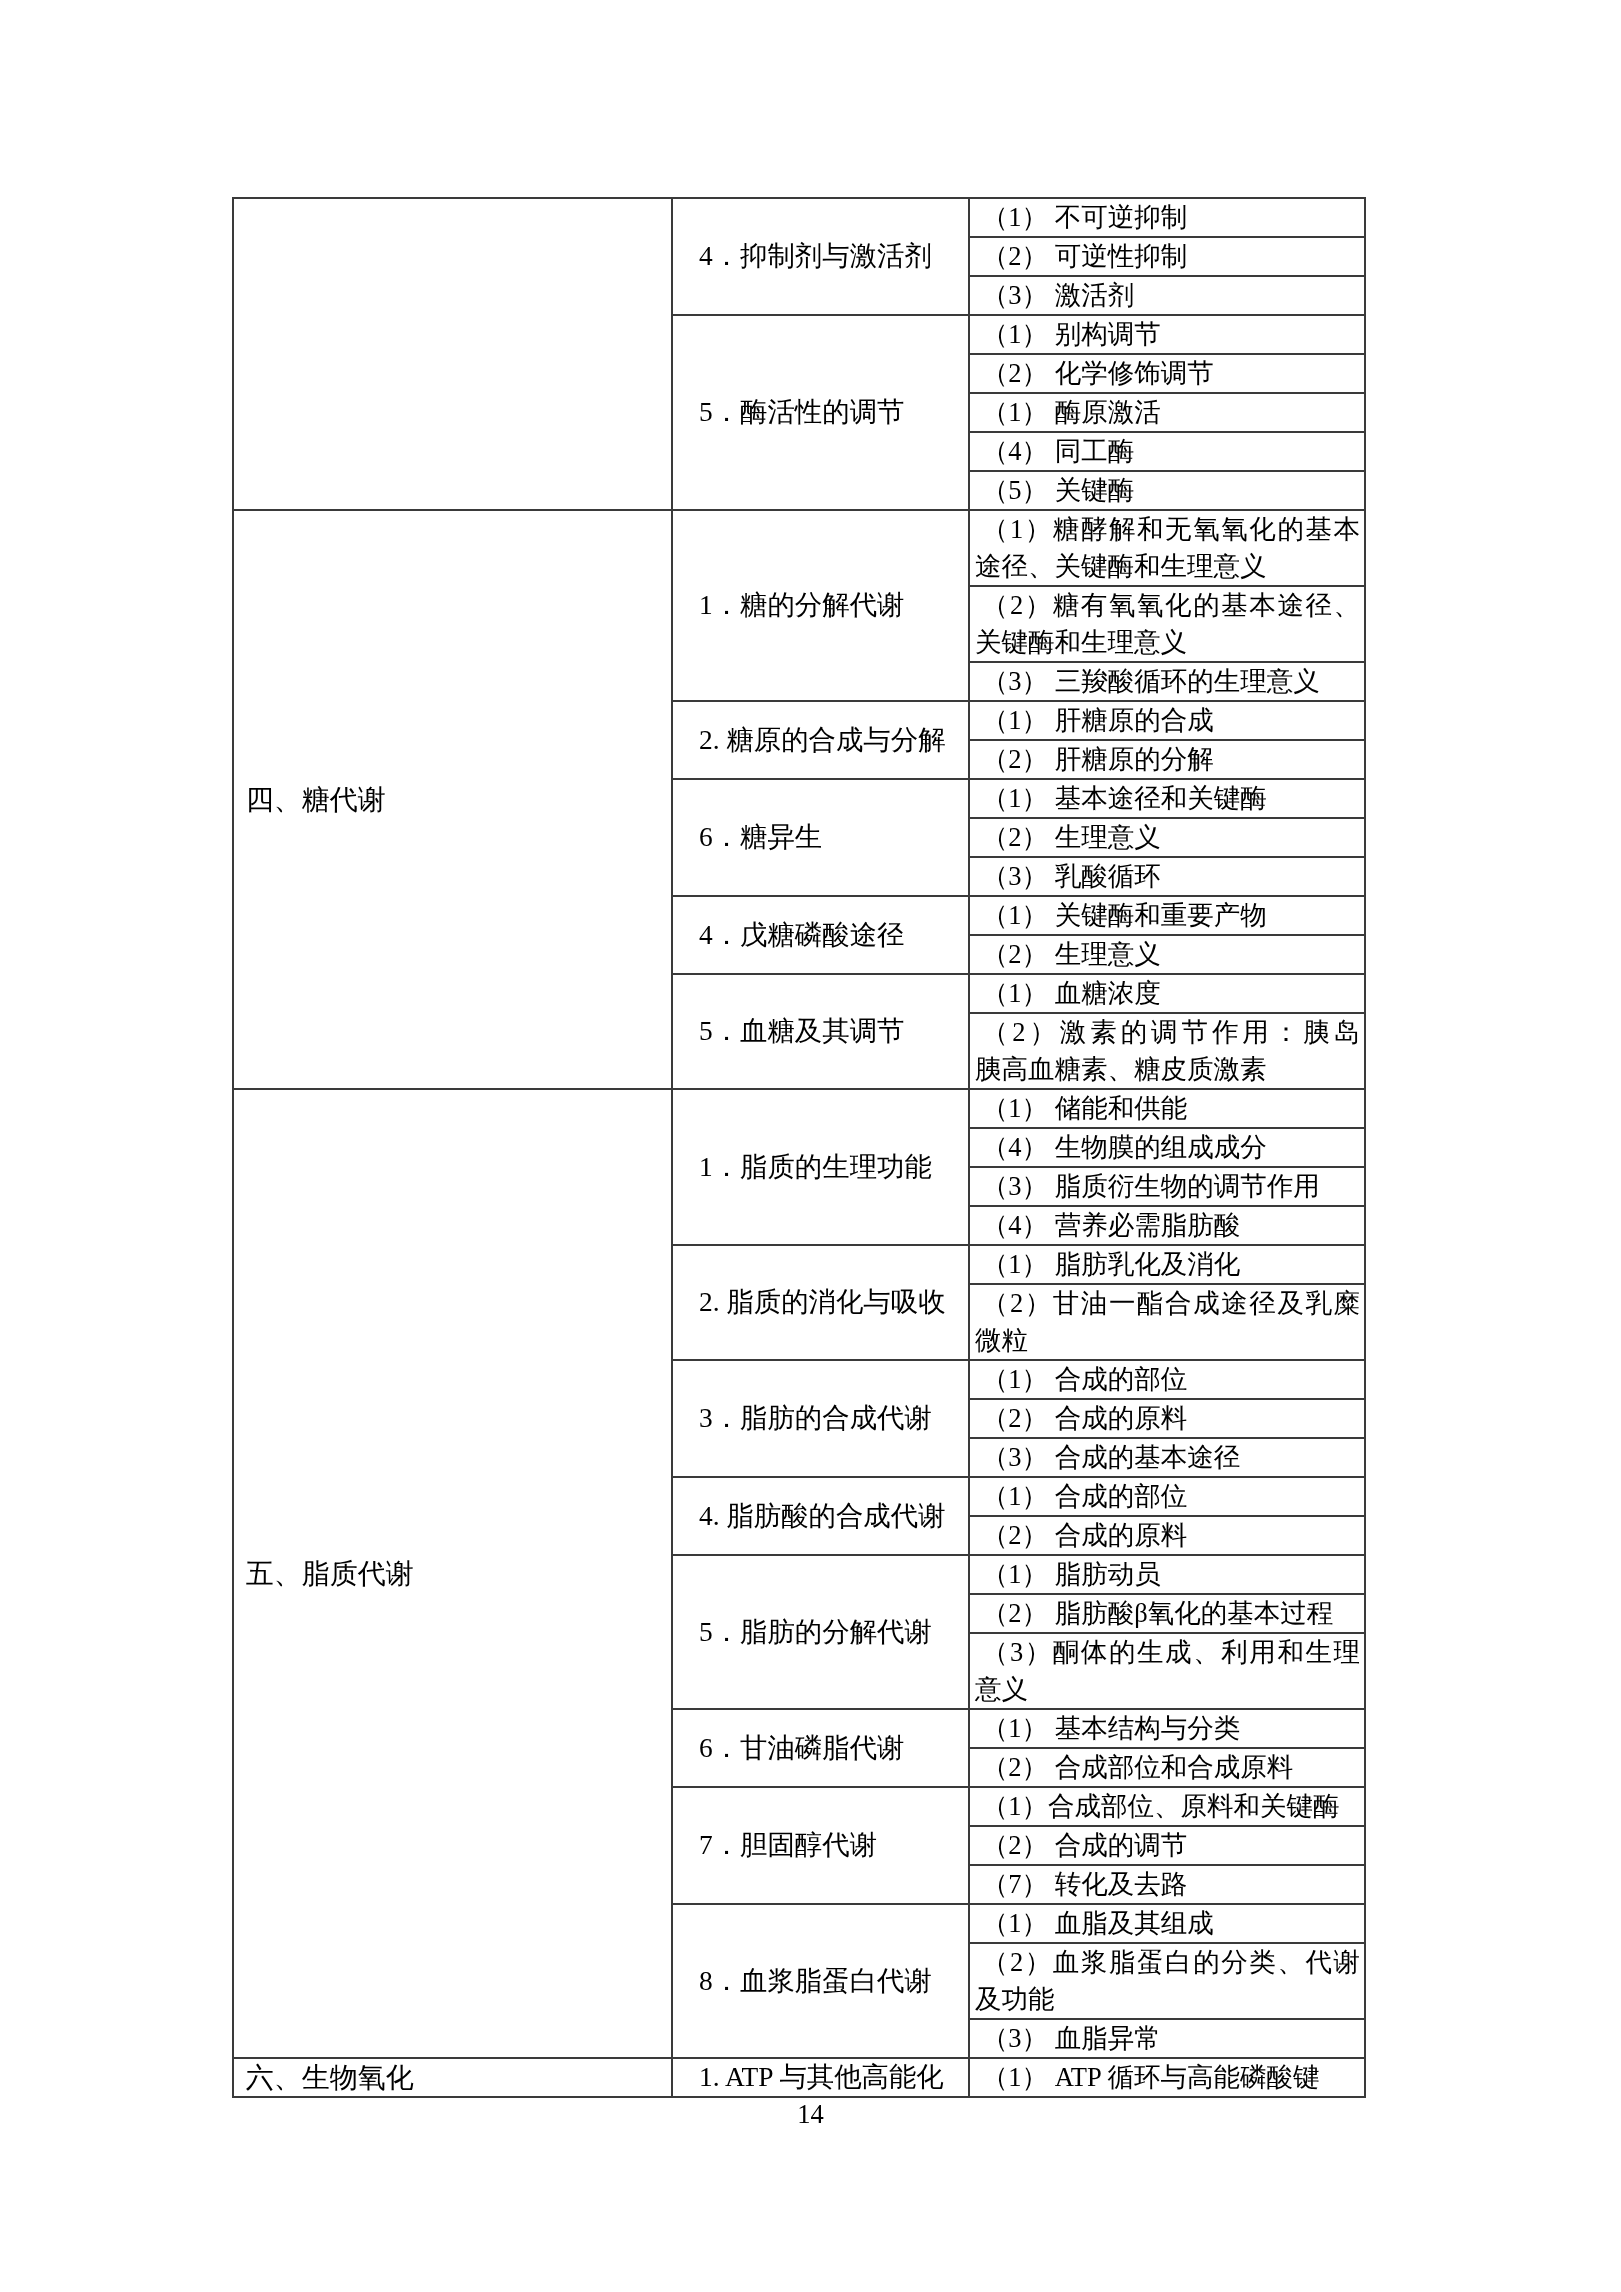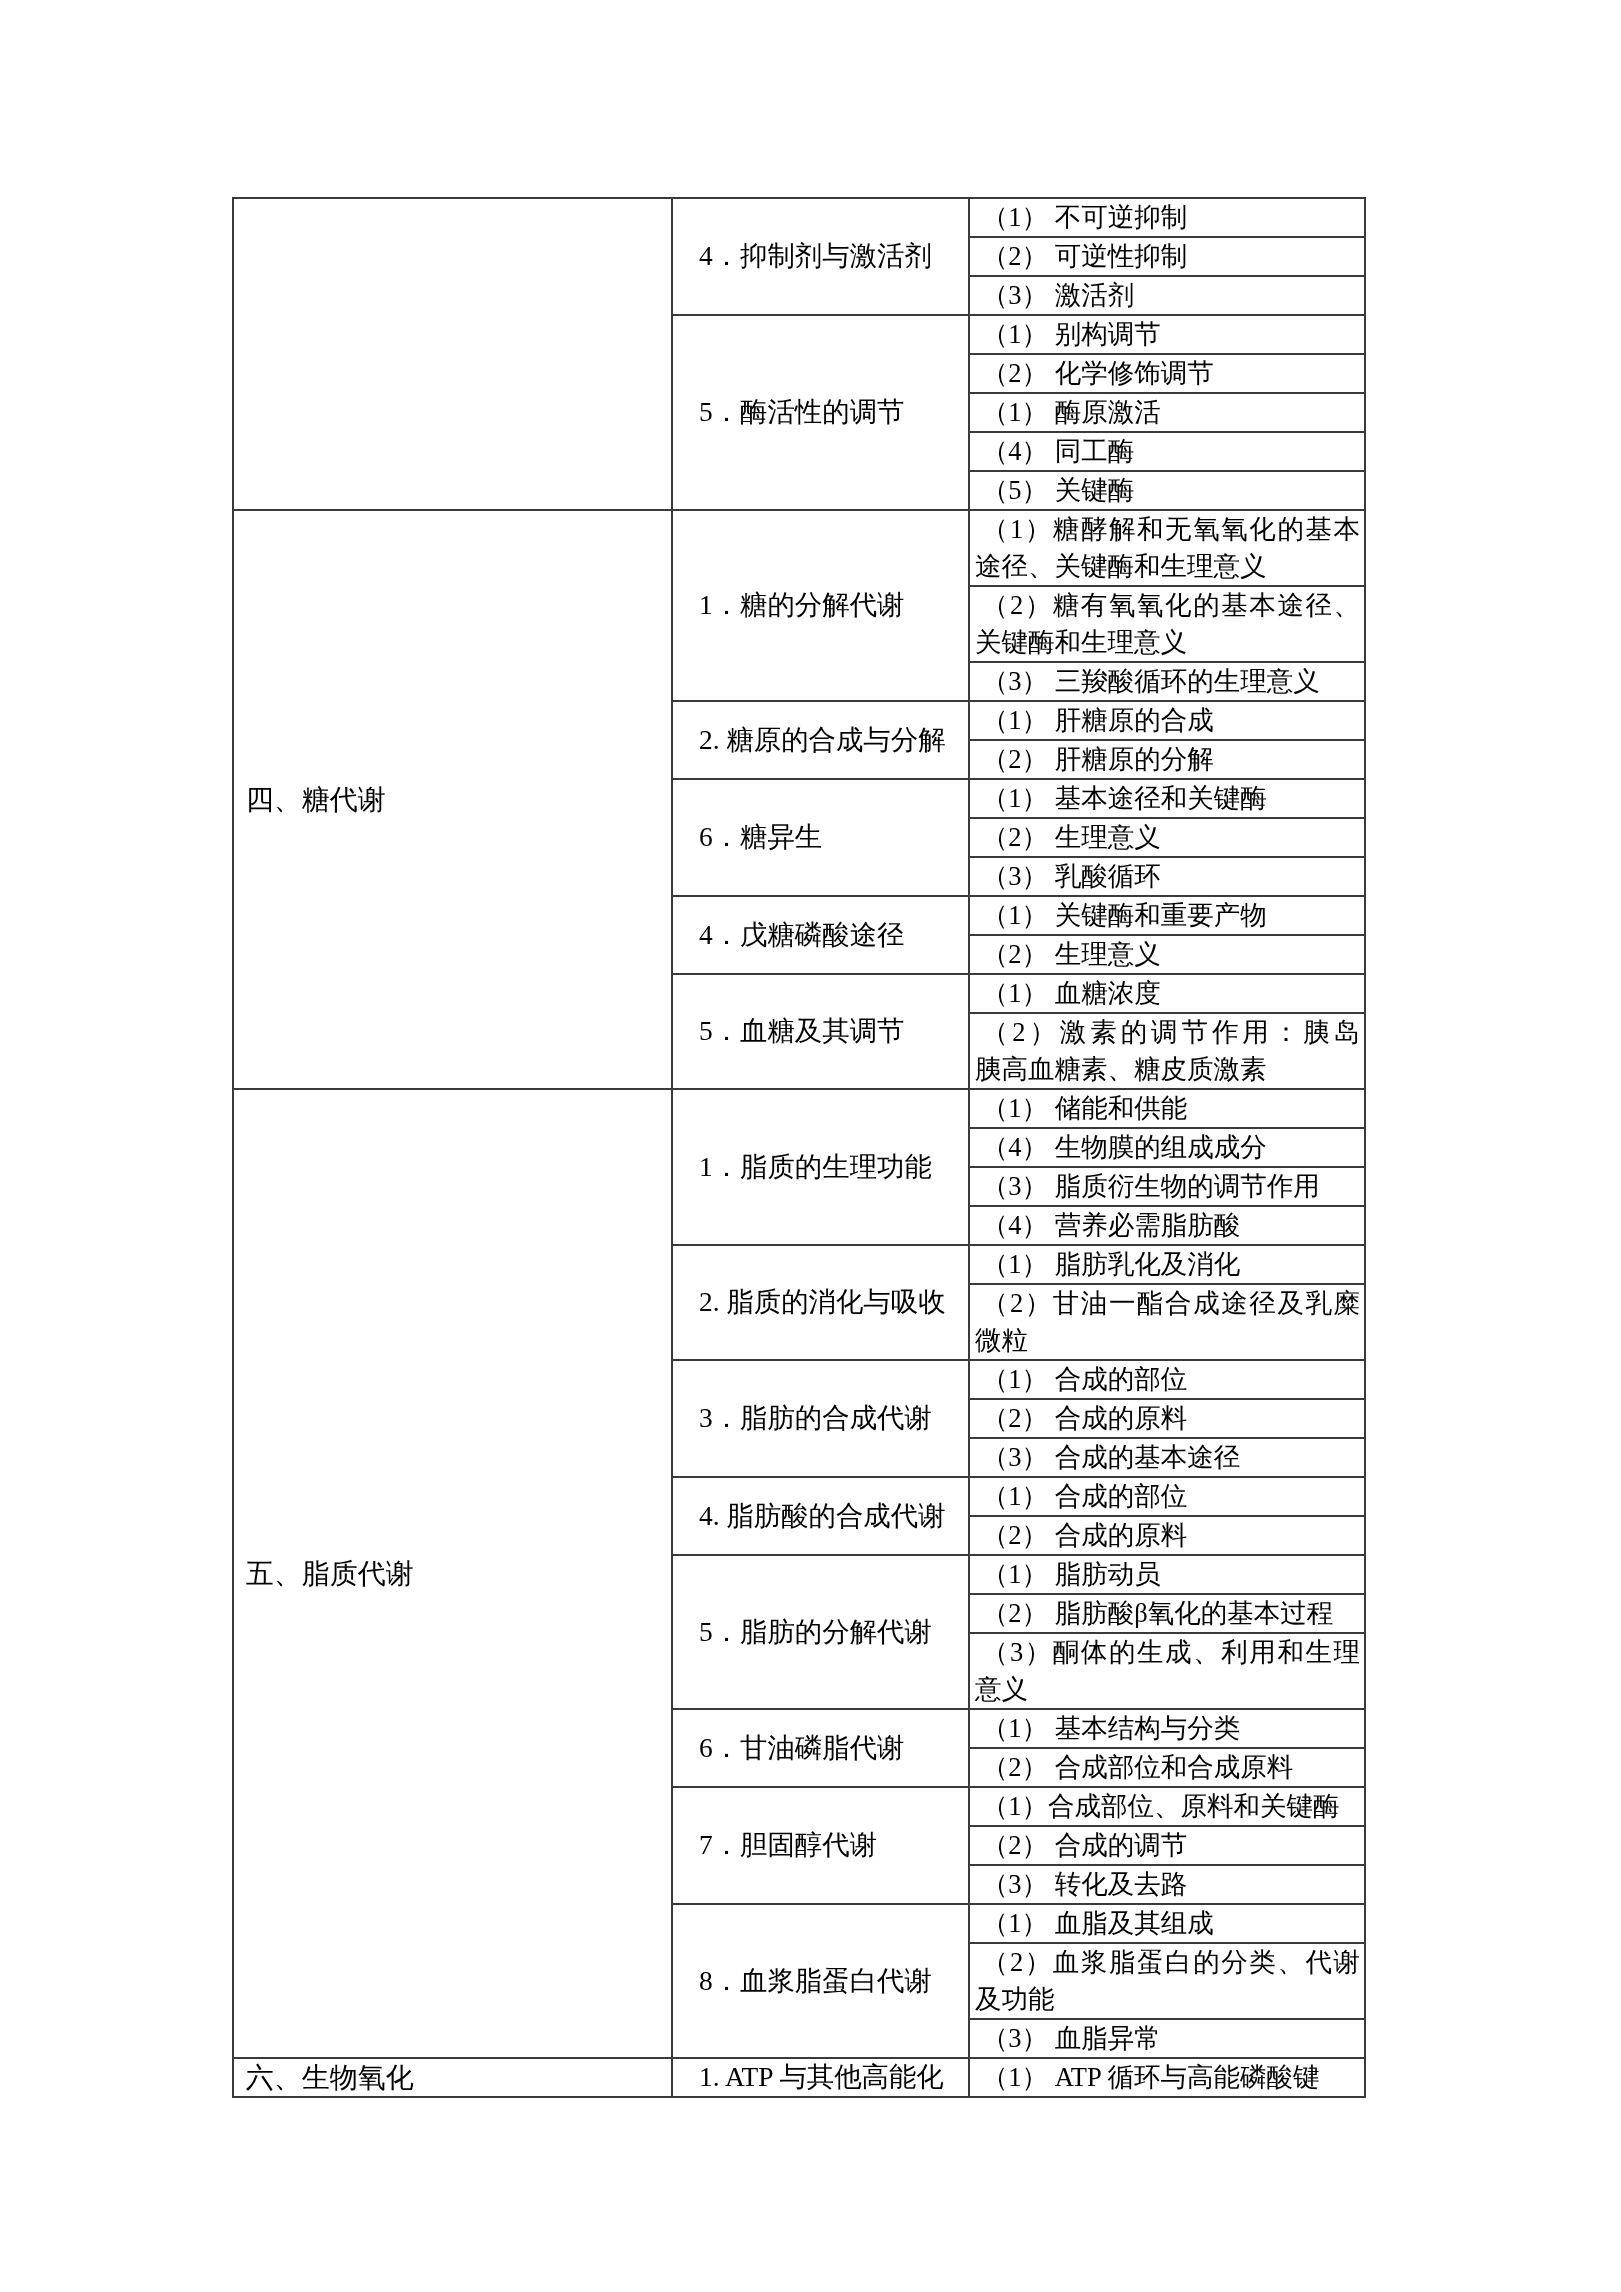--- a/index.html
+++ b/index.html
@@ -329,21 +329,21 @@
             <div class="one">（1）合成部位、原料和关键酶</div>
           </td>
         </tr>
         <tr class="r">
           <td class="c3">
             <div class="one">（2） 合成的调节</div>
           </td>
         </tr>
         <tr class="r">
           <td class="c3">
-            <div class="one">（3） 转化及去路</div>
+            <div class="one">（7） 转化及去路</div>
           </td>
         </tr>
         <tr class="r">
           <td class="c2" rowspan="3">
             <div class="ttl">8．血浆脂蛋白代谢</div>
           </td>
           <td class="c3">
             <div class="one">（1） 血脂及其组成</div>
           </td>
         </tr>
@@ -364,14 +364,15 @@
           </td>
           <td class="c2" rowspan="1">
             <div class="ttl">1. ATP 与其他高能化</div>
           </td>
           <td class="c3">
             <div class="one">（1） ATP 循环与高能磷酸键</div>
           </td>
         </tr>
       </tbody>
   </table>
+  <div class="pageno">14</div>
 </div>
 
 
 </body></html>

